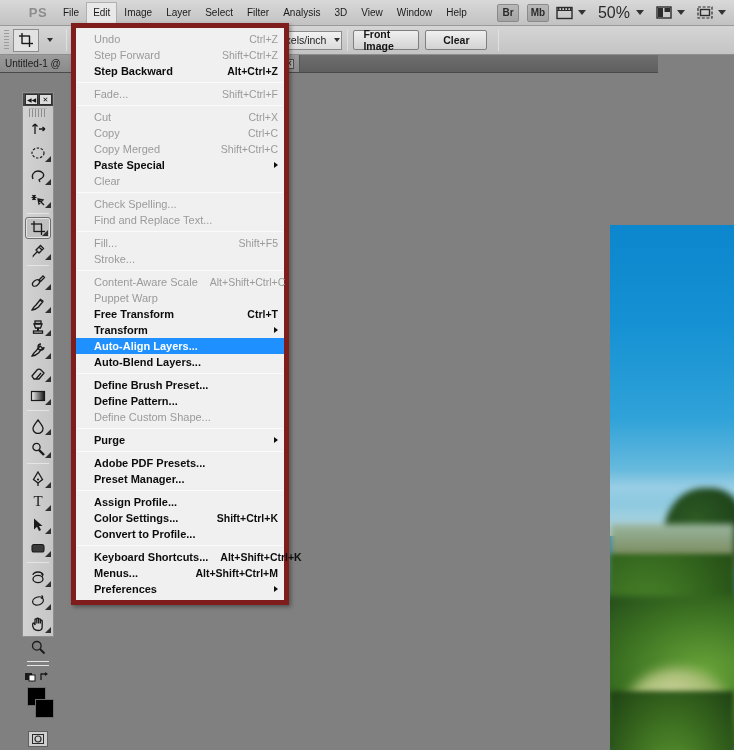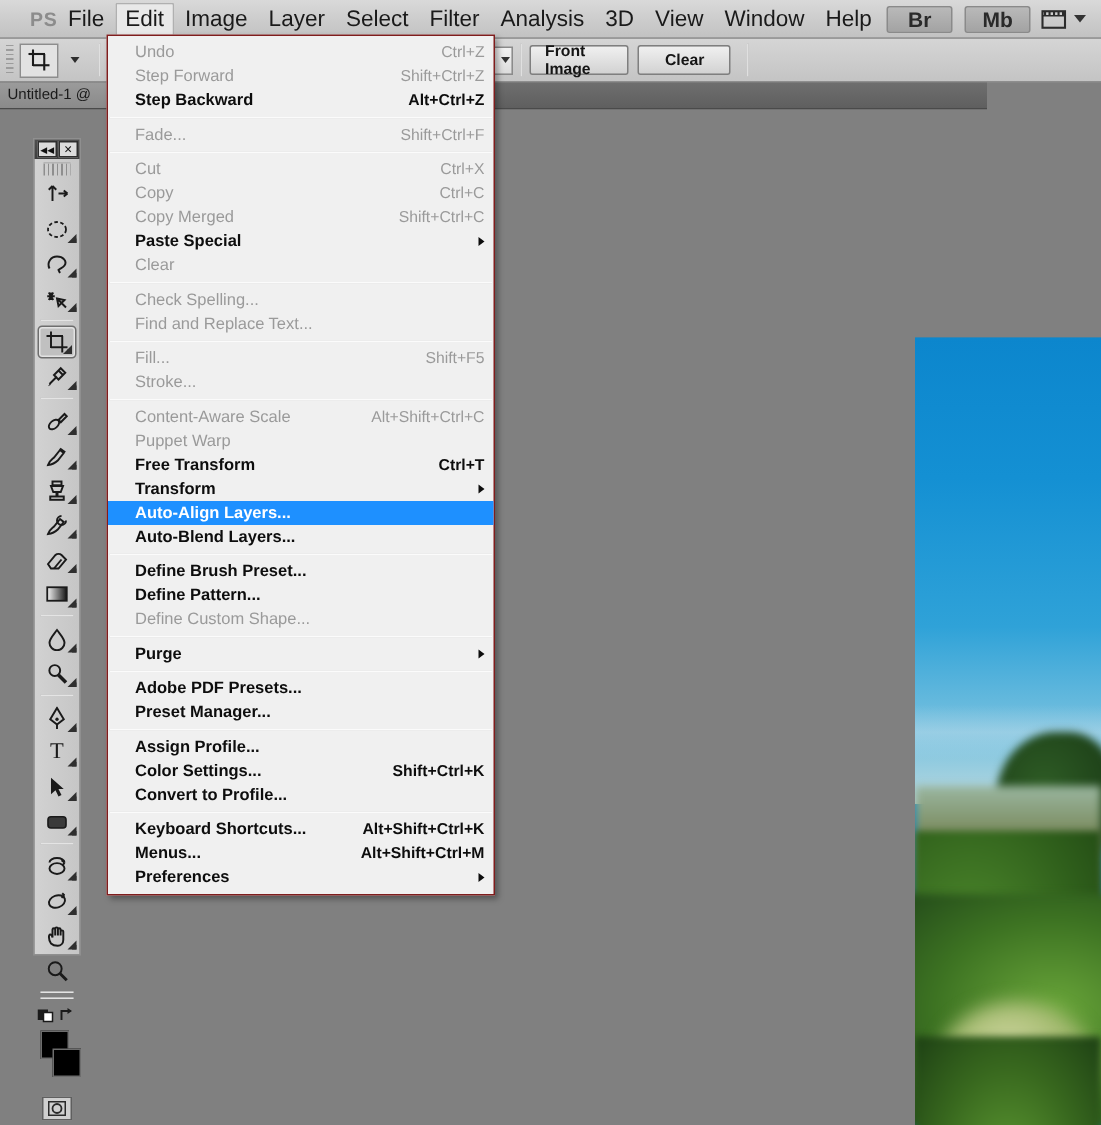--- a/index.html
+++ b/index.html
@@ -16,34 +16,34 @@
     position: absolute; top: 0; left: 0; width: 734px; height: 26px;
     background: linear-gradient(to bottom, #d9d9d9 0%, #cdcdcd 50%, #c2c2c2 100%);
     border-bottom: 1px solid #9a9a9a;
     display: flex; align-items: center; padding-left: 20px;
   }
   .ps-logo {
     width: 36px; text-align: center; font-size: 13px; font-weight: bold;
     color: #8c8c8c; letter-spacing: .5px;
   }
   .menu-item {
-    padding: 4px 7px; font-size: 15px; color: #1a1a1a; cursor: default;
+    padding: 4px 7px; font-size: 10px; color: #1a1a1a; cursor: default;
     line-height: 14px; border-radius: 1px;
   }
   .menu-item.active {
     background: #e9e9e9;
     border: 1px solid #b0b0b0;
     border-bottom-color: #e9e9e9;
     padding: 3px 6px;
   }
   .mb-right { margin-left: auto; display: flex; align-items: center; padding-right: 6px; gap: 2px; }
   .tb-btn {
-    width: 44px; height: 18px; border: 1px solid #8a8a8a; border-radius: 2px;
+    width: 22px; height: 18px; border: 1px solid #8a8a8a; border-radius: 2px;
     background: linear-gradient(to bottom,#b9b9b9,#a3a3a3);
-    font-size: 14px; color: #2a2a2a; display: flex; align-items: center;
+    font-size: 10px; color: #2a2a2a; display: flex; align-items: center;
     justify-content: center; font-weight: bold; margin: 0 3px; text-align: right;
   }
   .icon-box { display: flex; align-items: center; margin: 0 2px; }
   .caret { width: 0; height: 0; border-left: 4px solid transparent; border-right: 4px solid transparent;
            border-top: 5px solid #333; margin-left: 4px; }
   .zoom-label { font-size: 16px; color: #2b2b2b; margin-left: 8px; }
   .svgicon { display: block; }
 
   
   .optionsbar {
@@ -153,22 +153,22 @@
     background: radial-gradient(ellipse at 30% 40%, #4e8a2c 0%, #2f5f1b 60%, #1e4313 100%); filter: blur(2.5px); }
   .foliage-b { position:absolute; left:-10px; top:62%; width:150%; height:26%;
     background: radial-gradient(ellipse at 55% 50%, #6aa63a 0%, #3d7322 55%, #22491a 100%); filter: blur(3px); }
   .blob { position:absolute; left:12%; top:74%; width:105px; height:85px; border-radius:50%;
     background: radial-gradient(circle at 45% 40%, #cfd6a0 0%, #a8bd74 45%, #7fa351 100%); filter: blur(6px); }
   .foliage-c { position:absolute; left:0; bottom:0; width:100%; height:22%;
     background: radial-gradient(ellipse at 50% 70%, #5f9c33 0%, #38681e 55%, #1d4014 100%); filter: blur(2.5px); }
 
   
   .dropdown {
-    position:absolute; left:71px; top:23px; width:259px;
-    background:#f0f0f0; border:1px solid #7f1d1d;
+    position:absolute; left:71px; top:23px; width:218px;
+    background:#f0f0f0; border:5px solid #7f1d1d;
     box-shadow: 2px 2px 4px rgba(0,0,0,.35);
     padding:3px 0;
   }
   .mrow {
     height:16px; display:flex; align-items:center;
     padding:0 6px 0 18px; font-size:11px; color:#2b2b2b; position:relative;
   }
   .mrow.enabled { color:#0d0d0d; font-weight:bold; }
   .mrow.disabled { color:#9a9a9a; }
   .mrow.hl { background:#1e90ff; color:#ffffff; font-weight:bold; }

